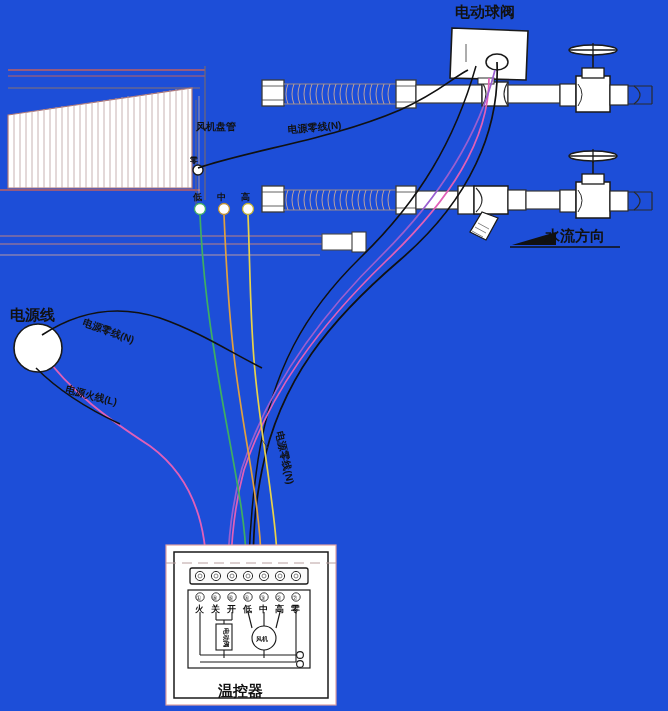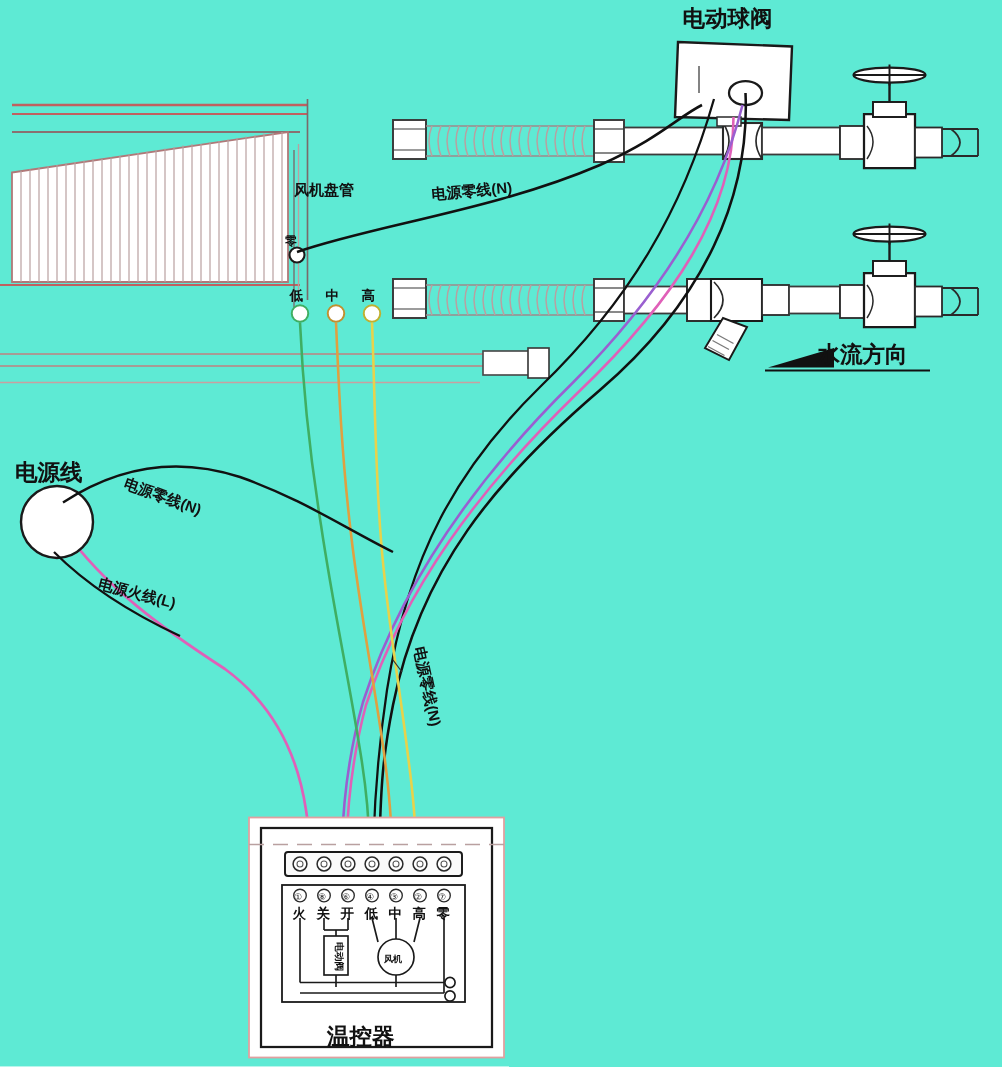--- a/index.html
+++ b/index.html
@@ -7,21 +7,21 @@
     padding: 0;
     background: #ffffff;
   }
   body {
     font-family: "Liberation Sans", sans-serif;
   }
   #stage {
     position: relative;
     width: 668px;
     height: 711px;
-    background: #5eead4;
+    background: #1d4ed8;
     overflow: hidden;
   }
   #stage svg {
     position: absolute;
     left: 0;
     top: 0;
   }
   .lbl {
     font-family: "Liberation Sans", sans-serif;
     font-weight: bold;

